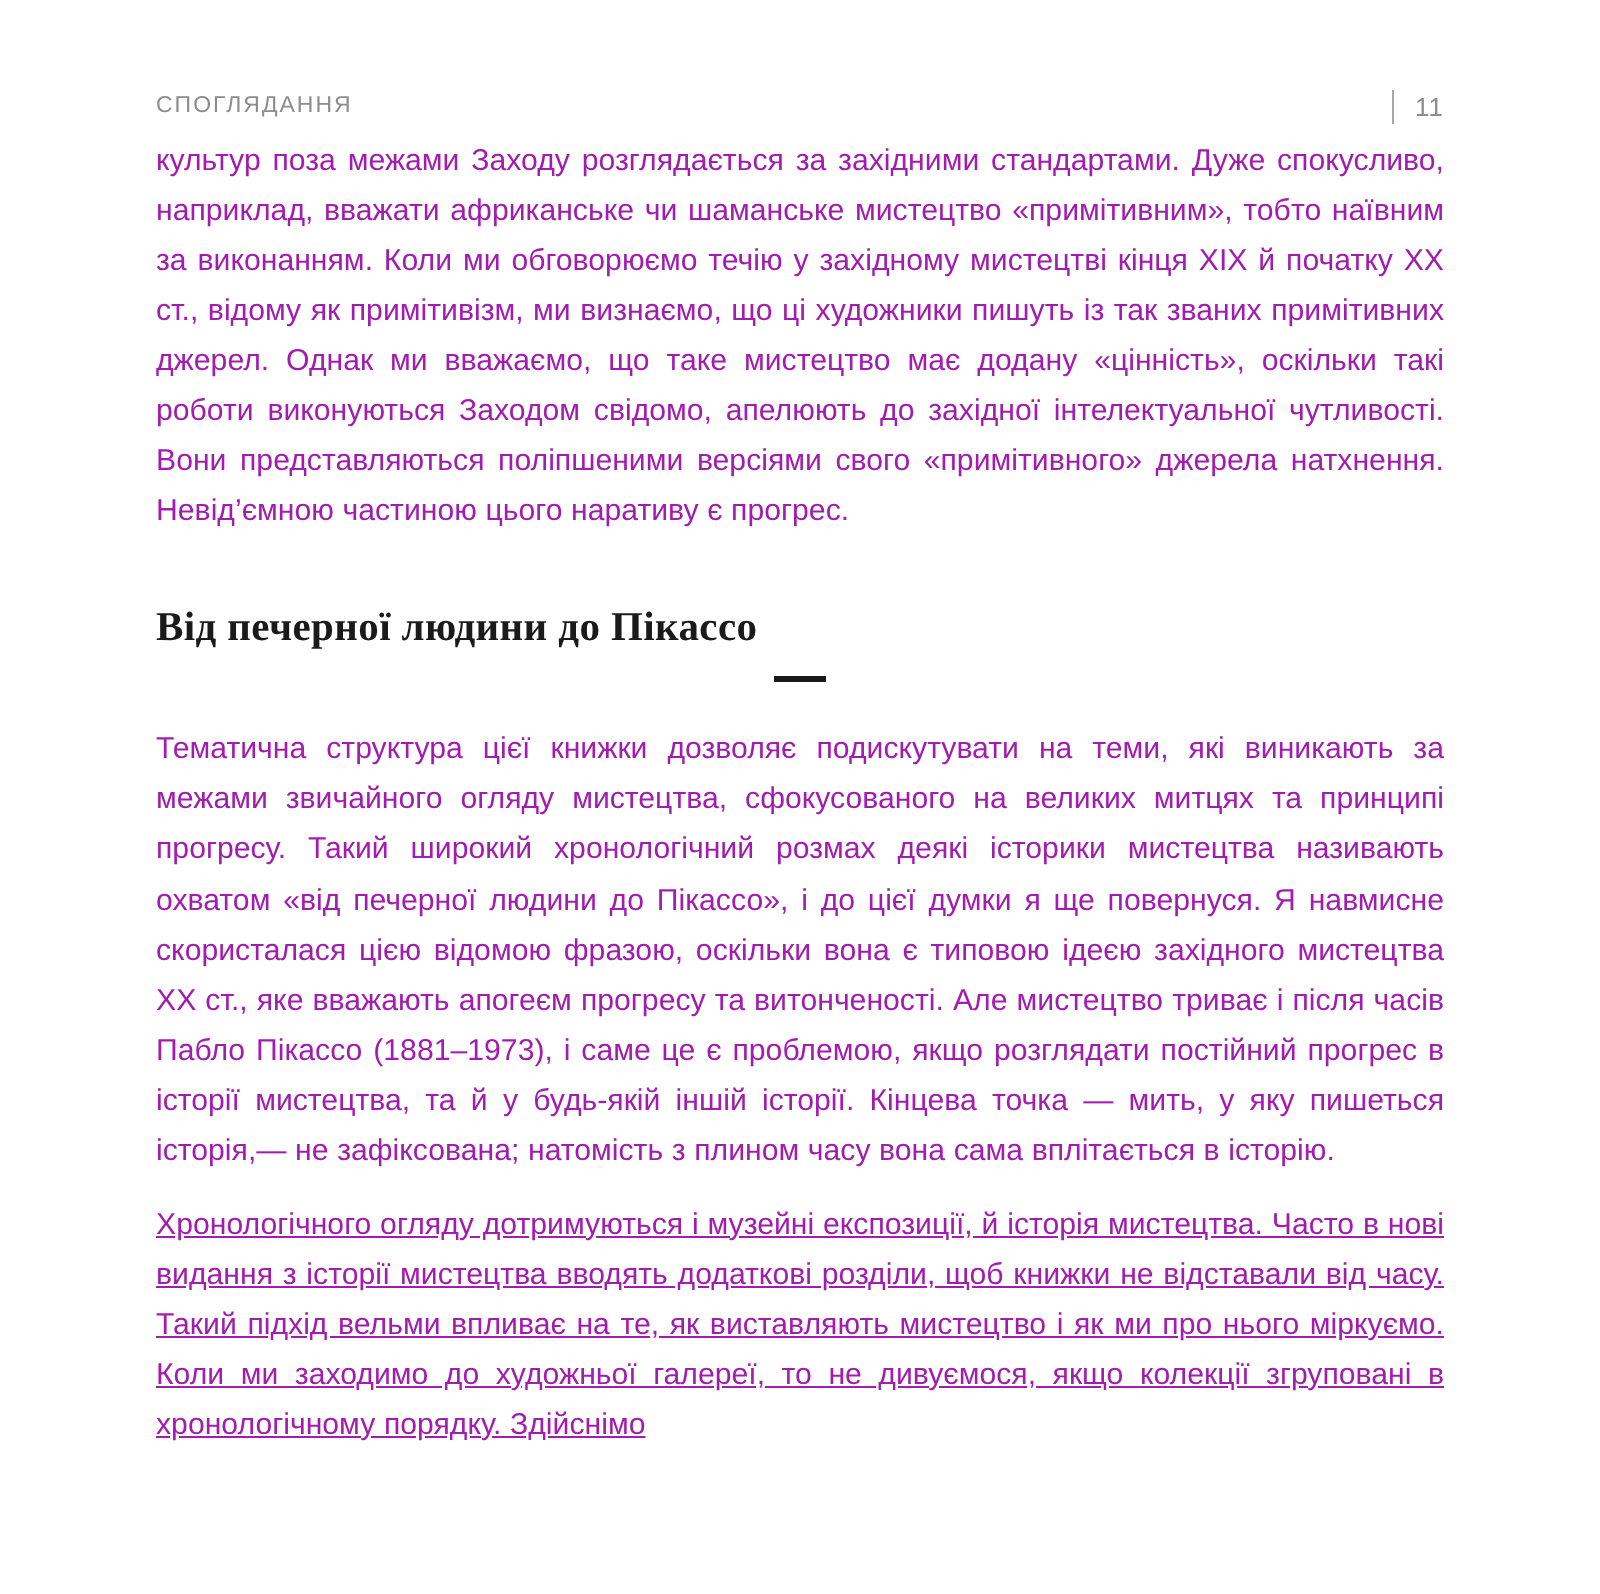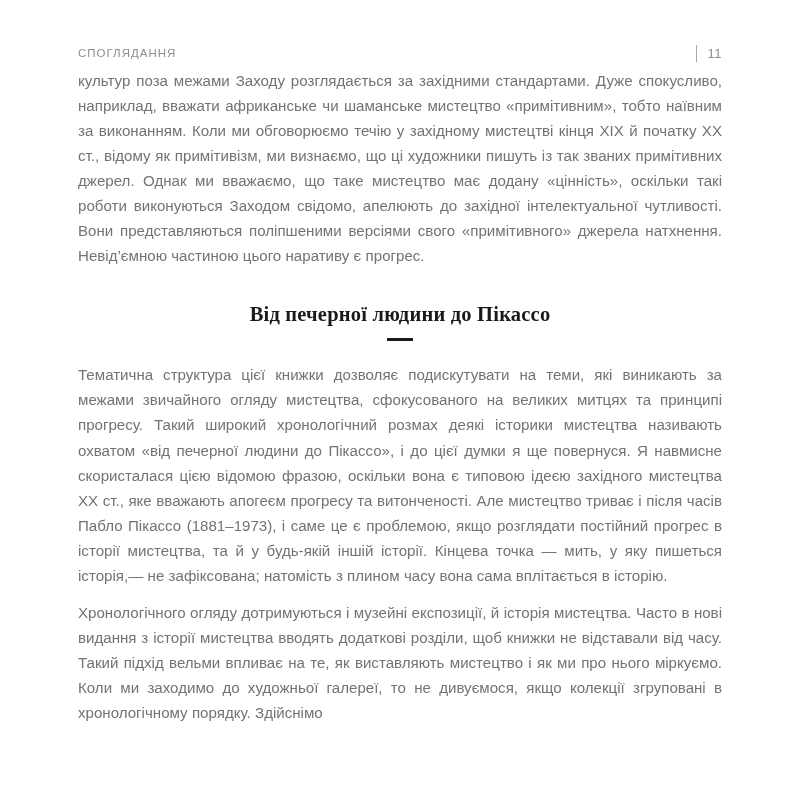--- a/index.html
+++ b/index.html
@@ -70,31 +70,30 @@
     width: 644px;
   }
 
   .para {
     margin: 0;
     font-family: "Liberation Sans", sans-serif;
     font-size: 15.1px;
     line-height: 25.05px;
     text-align: justify;
     text-justify: inter-word;
-    color: #737373;
+    color: #a21caf;
     hyphens: manual;
     word-spacing: 0.1px;
   }
-  .para + .para { margin-top: 12px; }
+  .para + .para { margin-top: 12px; text-decoration: underline; }
 
   
   .section-head {
     margin: 0;
     padding-top: 33px;
-    text-align: center;
     font-family: "Liberation Serif", serif;
     font-weight: bold;
     font-size: 20.5px;
     line-height: 26px;
     color: #1a1a1a;
     letter-spacing: 0.2px;
   }
   .section-rule-wrap {
     display: flex;
     justify-content: center;

